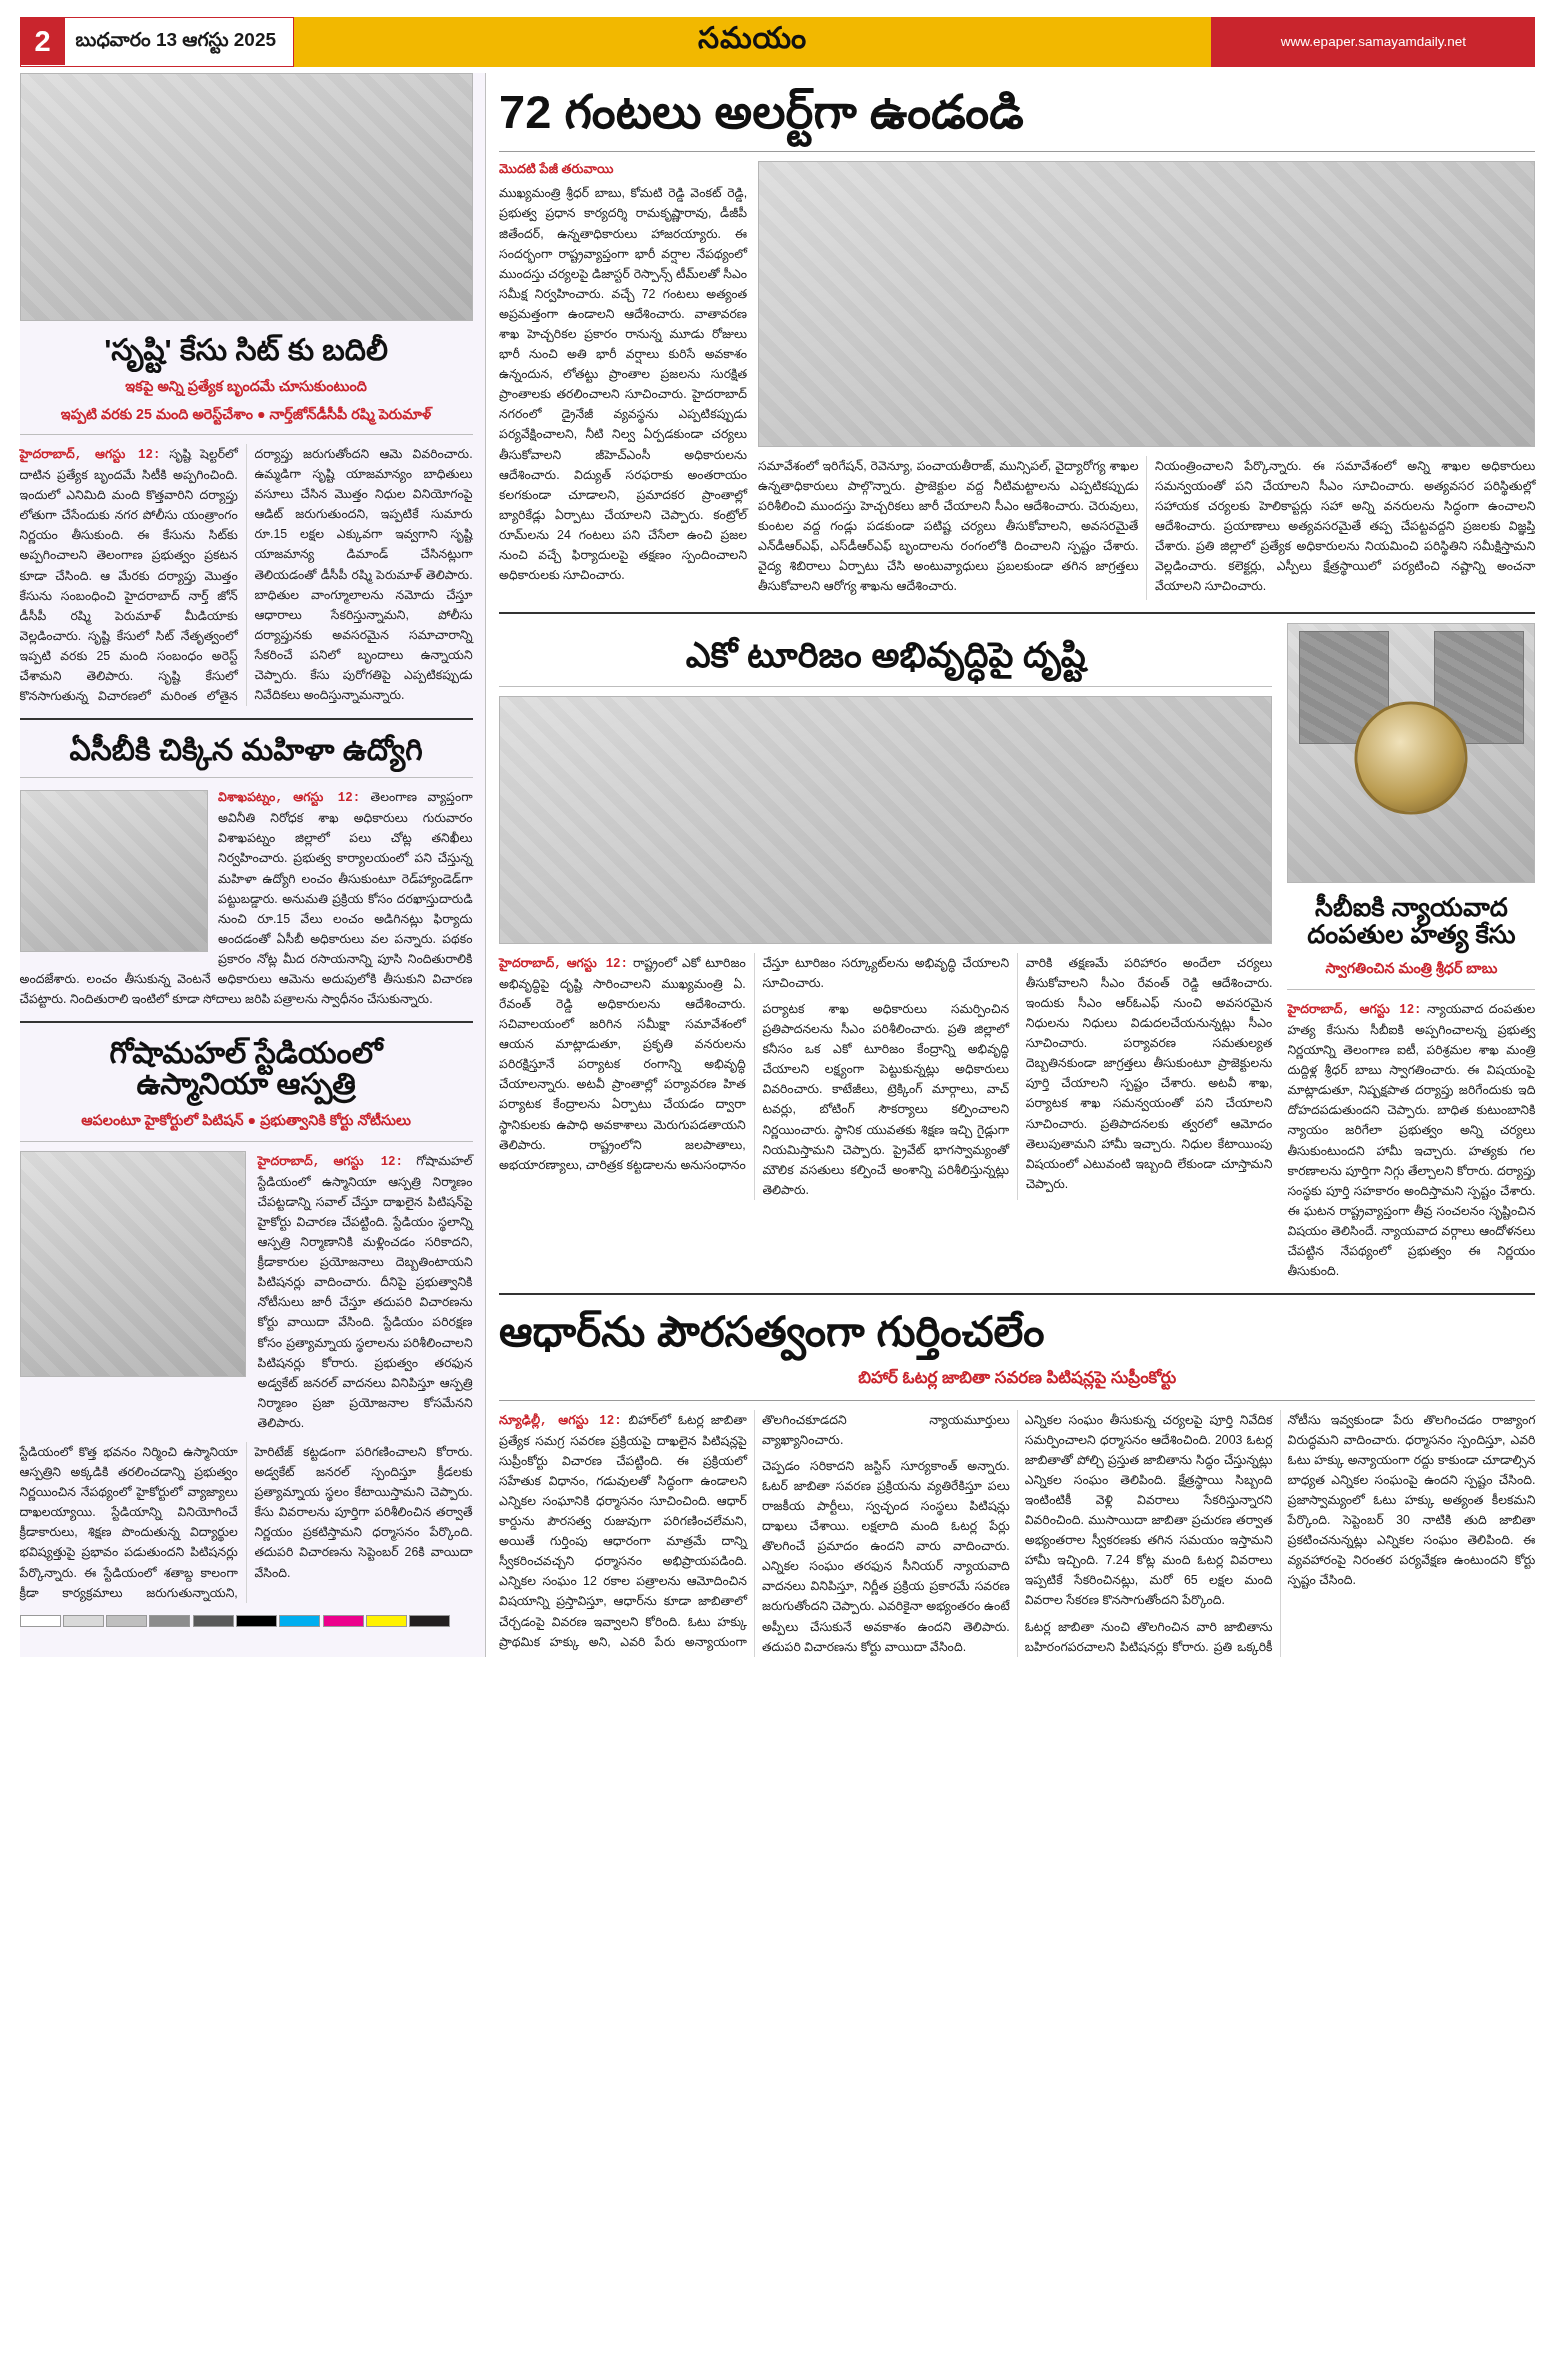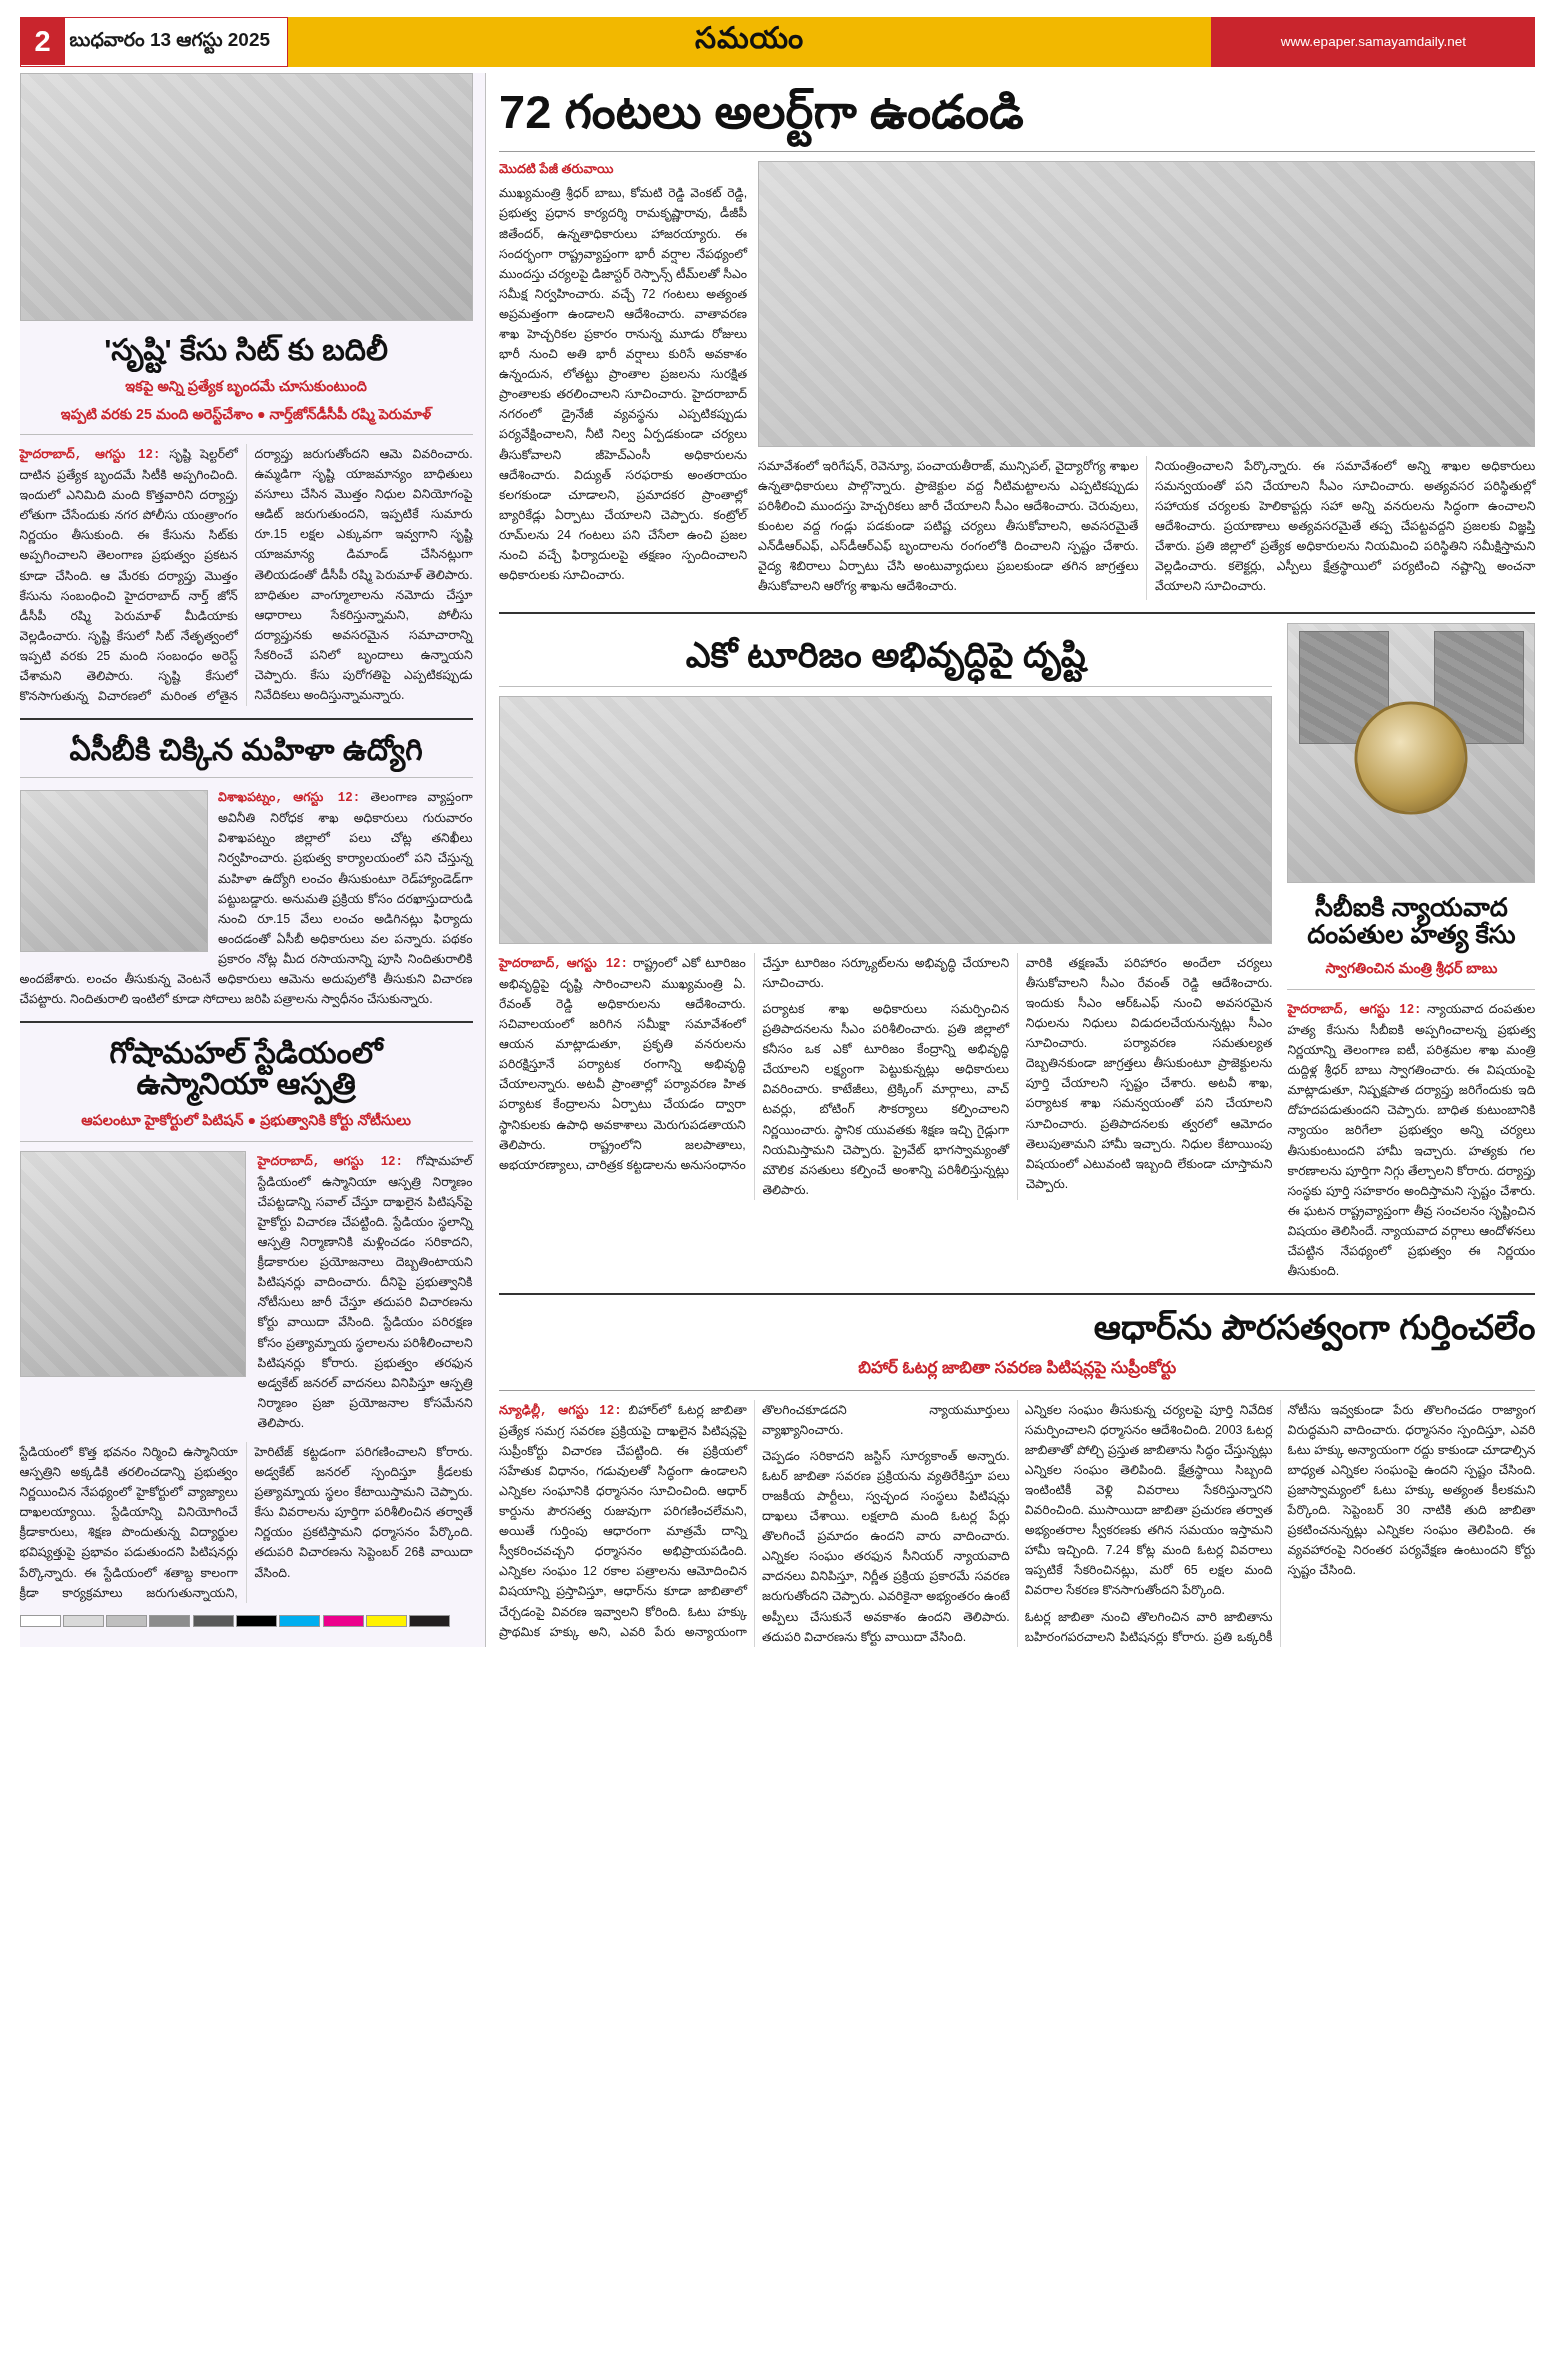--- a/index.html
+++ b/index.html
@@ -43,21 +43,21 @@
     height: 47px;
     display: flex;
     align-items: center;
     justify-content: center;
     margin: 0;
   }
   .mast-date {
     font-size: 19px;
     font-weight: bold;
     color: #1a1a1a;
-    padding-left: 5px;
+    padding-left: 11px;
     white-space: nowrap;
   }
   .mast-mid {
     flex: 1;
     background: #f2b800;
     display: flex;
     align-items: center;
     justify-content: center;
     height: 50px;
   }
@@ -353,21 +353,21 @@
           <hr class="rule">
           <div class="body-text">
             <span class="dateline">హైదరాబాద్, ఆగస్టు 12:</span>
             <span>న్యాయవాద దంపతుల హత్య కేసును సీబీఐకి అప్పగించాలన్న ప్రభుత్వ నిర్ణయాన్ని తెలంగాణ ఐటీ, పరిశ్రమల శాఖ మంత్రి దుద్దిళ్ల శ్రీధర్ బాబు స్వాగతించారు. ఈ విషయంపై మాట్లాడుతూ, నిష్పక్షపాత దర్యాప్తు జరిగేందుకు ఇది దోహదపడుతుందని చెప్పారు. బాధిత కుటుంబానికి న్యాయం జరిగేలా ప్రభుత్వం అన్ని చర్యలు తీసుకుంటుందని హామీ ఇచ్చారు. హత్యకు గల కారణాలను పూర్తిగా నిగ్గు తేల్చాలని కోరారు. దర్యాప్తు సంస్థకు పూర్తి సహకారం అందిస్తామని స్పష్టం చేశారు. ఈ ఘటన రాష్ట్రవ్యాప్తంగా తీవ్ర సంచలనం సృష్టించిన విషయం తెలిసిందే. న్యాయవాద వర్గాలు ఆందోళనలు చేపట్టిన నేపథ్యంలో ప్రభుత్వం ఈ నిర్ణయం తీసుకుంది.</span>
           </div>
         </div>
       </div>
 
       <div class="sec-divider"></div>
 
-      <div class="headline big" style="text-align:right; font-size:34px">ఆధార్‌ను పౌరసత్వంగా గుర్తించలేం</div>
+      <div class="headline big" style="text-align:left; font-size:42px">ఆధార్‌ను పౌరసత్వంగా గుర్తించలేం</div>
       <div class="subhead" style="font-size:16.6px">బిహార్ ఓటర్ల జాబితా సవరణ పిటిషన్లపై సుప్రీంకోర్టు</div>
       <hr class="rule thick">
 
       <div class="cols4">
         <div class="body-text">
           <span class="dateline">న్యూఢిల్లీ, ఆగస్టు 12:</span>
           <span>బిహార్‌లో ఓటర్ల జాబితా ప్రత్యేక సమగ్ర సవరణ ప్రక్రియపై దాఖలైన పిటిషన్లపై సుప్రీంకోర్టు విచారణ చేపట్టింది. ఈ ప్రక్రియలో సహేతుక విధానం, గడువులతో సిద్ధంగా ఉండాలని ఎన్నికల సంఘానికి ధర్మాసనం సూచించింది. ఆధార్ కార్డును పౌరసత్వ రుజువుగా పరిగణించలేమని, అయితే గుర్తింపు ఆధారంగా మాత్రమే దాన్ని స్వీకరించవచ్చని ధర్మాసనం అభిప్రాయపడింది. ఎన్నికల సంఘం 12 రకాల పత్రాలను ఆమోదించిన విషయాన్ని ప్రస్తావిస్తూ, ఆధార్‌ను కూడా జాబితాలో చేర్చడంపై వివరణ ఇవ్వాలని కోరింది. ఓటు హక్కు ప్రాథమిక హక్కు అని, ఎవరి పేరు అన్యాయంగా తొలగించకూడదని న్యాయమూర్తులు వ్యాఖ్యానించారు.</span>
         </div>
         <div class="body-text" style="margin-top:6px">చెప్పడం సరికాదని జస్టిస్ సూర్యకాంత్ అన్నారు. ఓటర్ జాబితా సవరణ ప్రక్రియను వ్యతిరేకిస్తూ పలు రాజకీయ పార్టీలు, స్వచ్ఛంద సంస్థలు పిటిషన్లు దాఖలు చేశాయి. లక్షలాది మంది ఓటర్ల పేర్లు తొలగించే ప్రమాదం ఉందని వారు వాదించారు. ఎన్నికల సంఘం తరఫున సీనియర్ న్యాయవాది వాదనలు వినిపిస్తూ, నిర్ణీత ప్రక్రియ ప్రకారమే సవరణ జరుగుతోందని చెప్పారు. ఎవరికైనా అభ్యంతరం ఉంటే అప్పీలు చేసుకునే అవకాశం ఉందని తెలిపారు. తదుపరి విచారణను కోర్టు వాయిదా వేసింది.</div>
         <div class="body-text" style="margin-top:6px">ఎన్నికల సంఘం తీసుకున్న చర్యలపై పూర్తి నివేదిక సమర్పించాలని ధర్మాసనం ఆదేశించింది. 2003 ఓటర్ల జాబితాతో పోల్చి ప్రస్తుత జాబితాను సిద్ధం చేస్తున్నట్లు ఎన్నికల సంఘం తెలిపింది. క్షేత్రస్థాయి సిబ్బంది ఇంటింటికీ వెళ్లి వివరాలు సేకరిస్తున్నారని వివరించింది. ముసాయిదా జాబితా ప్రచురణ తర్వాత అభ్యంతరాల స్వీకరణకు తగిన సమయం ఇస్తామని హామీ ఇచ్చింది. 7.24 కోట్ల మంది ఓటర్ల వివరాలు ఇప్పటికే సేకరించినట్లు, మరో 65 లక్షల మంది వివరాల సేకరణ కొనసాగుతోందని పేర్కొంది.</div>

